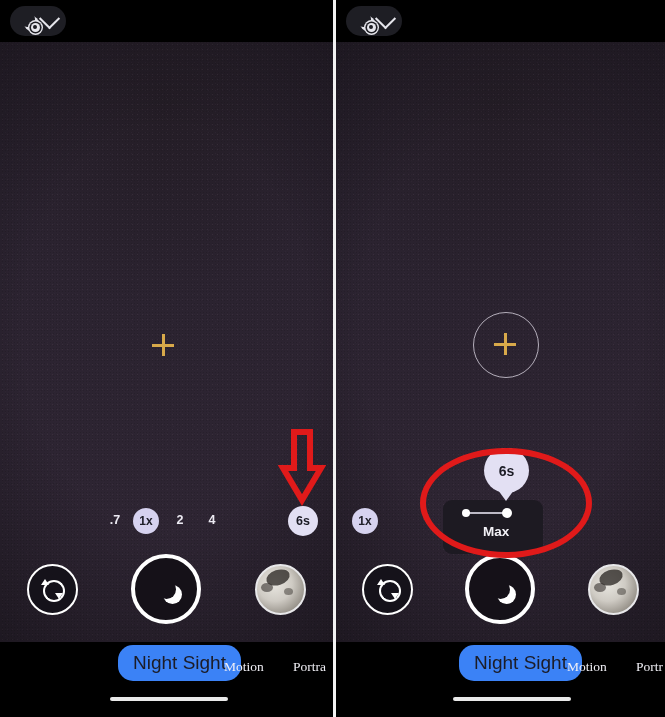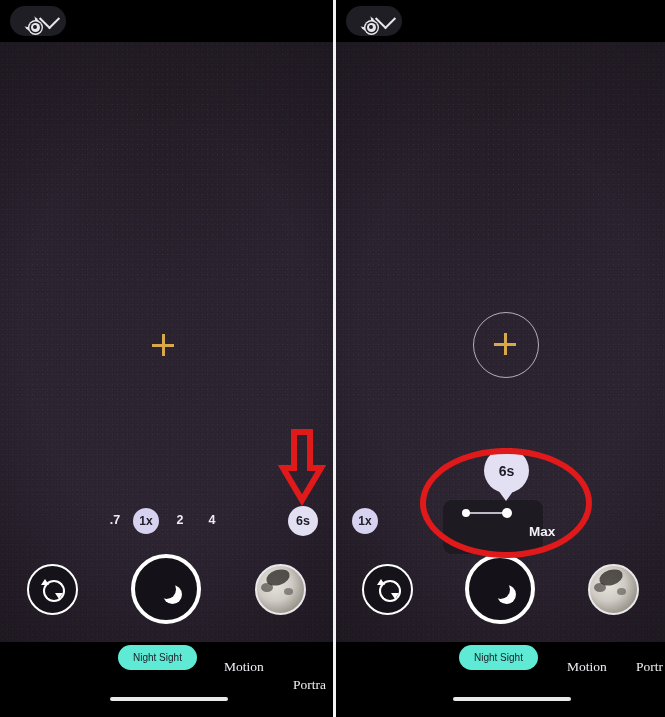--- a/index.html
+++ b/index.html
@@ -72,36 +72,36 @@
   .thumb{width:47px;height:47px;border-radius:50%;border:2px solid #e8e8ea;overflow:hidden;position:relative;
     background:radial-gradient(circle at 38% 38%, #e8e6e0 0%, #cfcbc4 42%, #9d9890 72%, #6d6861 100%);}
   .thumb .c1,.thumb .c2,.thumb .c3{position:absolute;border-radius:50%;background:rgba(30,26,24,.72);}
   .thumb .c1{width:24px;height:15px;left:9px;top:4px;transform:rotate(-18deg);}
   .thumb .c2{width:12px;height:9px;left:4px;top:17px;background:rgba(40,35,32,.55);}
   .thumb .c3{width:9px;height:7px;left:27px;top:22px;background:rgba(40,35,32,.45);}
 
   
   .modebar{position:absolute;left:0;right:0;height:38px;display:flex;align-items:center;background:#000;}
   .mode{color:#f0eff5;font-size:13.5px;white-space:nowrap;}
-  .mode.active{background:#5eead4;color:#1c1c26;border-radius:15px;padding:7px 15px;font-size:10px;}
+  .mode.active{background:#3b82f6;color:#1c1c26;border-radius:15px;padding:7px 15px;font-size:19px;}
   .mode.plain{padding:7px 12px;font-family:Liberation Serif, serif;}
 
   .homebar{position:absolute;height:4px;border-radius:3px;background:#e9e9e9;}
 
   
   .pop-wrap{position:absolute;}
   .bubble{position:absolute;width:45px;height:45px;border-radius:50%;background:#e3e0f3;color:#1c1c26;
     display:flex;align-items:center;justify-content:center;font-size:14px;font-weight:700;}
   .bubble-tail{position:absolute;width:0;height:0;border-left:8px solid transparent;border-right:8px solid transparent;
     border-top:11px solid #e3e0f3;}
   .slider-panel{position:absolute;border-radius:9px;background:#1d1a22;}
   .strack{position:absolute;height:2.4px;background:#bdbac6;border-radius:2px;}
   .sdot{position:absolute;width:8px;height:8px;border-radius:50%;background:#fff;}
   .sdot.big{width:10px;height:10px;}
-  .maxlbl{position:absolute;color:#f2f1f6;font-size:13.5px;font-weight:700;margin-left:46px;}
+  .maxlbl{position:absolute;color:#f2f1f6;font-size:13.5px;font-weight:700;}
 
   
   .ann-arrow{position:absolute;}
   .ann-ellipse{position:absolute;border:6px solid #e01a1a;border-radius:50%;}
 </style>
 </head>
 <body>
 
 <div class="stage">
 
@@ -150,21 +150,21 @@
           <span class="c2"></span>
             <span class="c3"></span>
         </div>
       </div>
     </div>
 
     <div class="modebar" style="top:642px;">
       <div style="position:relative;width:333px;height:38px;">
         <span class="mode active" style="position:absolute;left:118px;top:3px;">Night Sight</span>
         <span class="mode plain" style="position:absolute;left:212px;top:10px;">Motion</span>
-        <span class="mode plain" style="position:absolute;left:281px;top:28px;">Portra</span>
+        <span class="mode plain" style="position:absolute;left:281px;top:10px;">Portra</span>
       </div>
     </div>
 
     <div class="homebar" style="left:110px;top:697px;width:118px;"></div>
 
     <svg class="ann-arrow" style="left:278px;top:428px;" width="48" height="78" viewBox="0 0 48 78">
       <path d="M16 4 L32 4 L32 40 L43 40 L24 72 L5 40 L16 40 Z" fill="none" stroke="#e01a1a" stroke-width="6" stroke-linejoin="miter"></path>
     </svg>
   </div>
 

